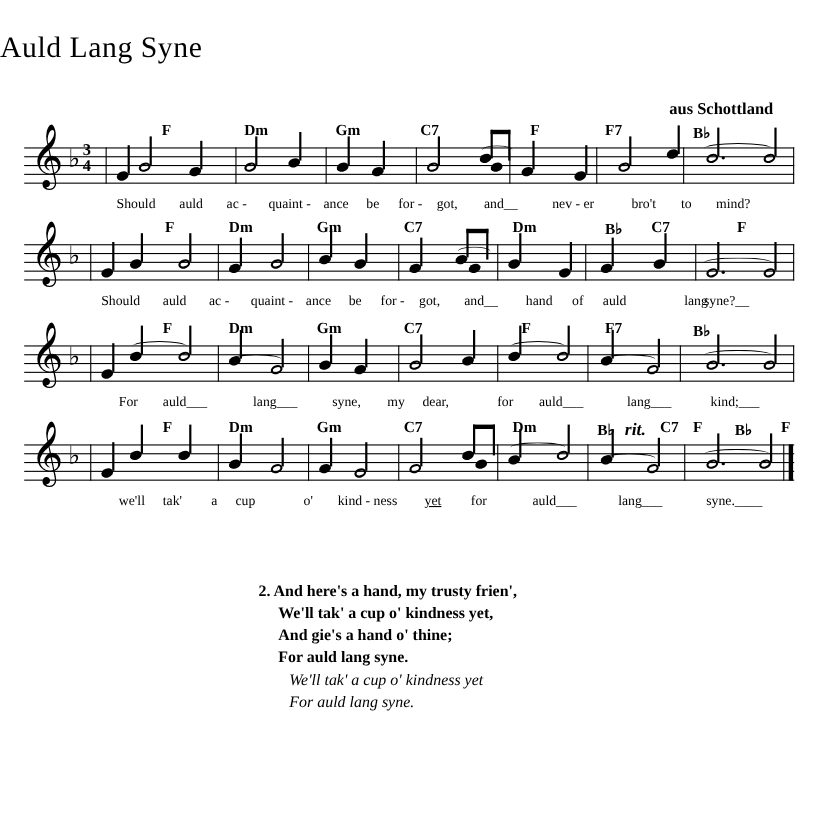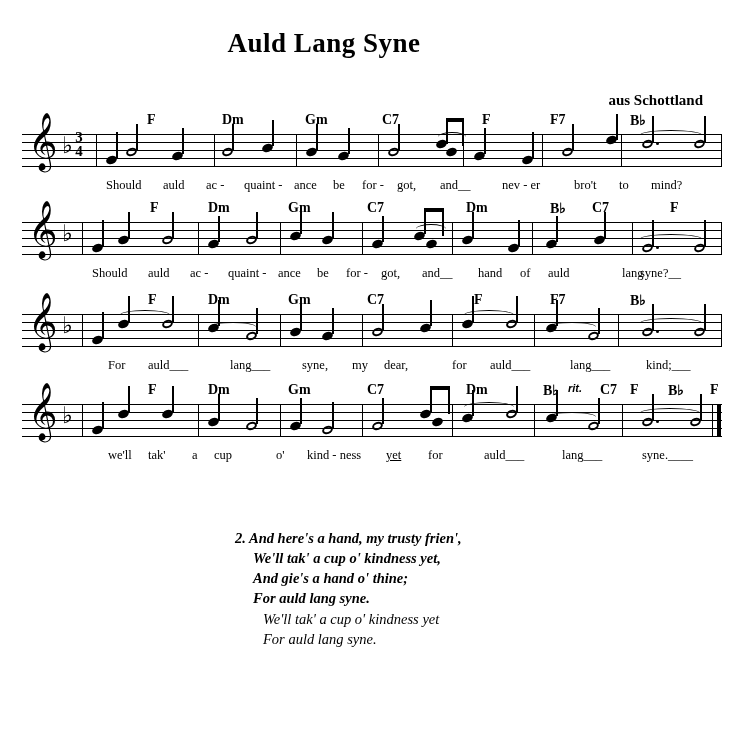--- a/index.html
+++ b/index.html
@@ -17,23 +17,22 @@
   }
   .sheet {
     position: absolute;
     inset: 0;
   }
   .title {
     position: absolute;
     top: 28px;
     left: 0;
     width: 648px;
-    text-align: center;
     font-size: 27px;
-    font-weight: bold;
+    font-weight: normal;
     font-family: "Liberation Serif", serif;
     letter-spacing: 0.5px;
   }
   .composer {
     position: absolute;
     top: 92px;
     right: 42px;
     font-size: 15px;
     font-weight: bold;
     font-family: "Liberation Serif", serif;
@@ -111,24 +110,24 @@
     position: absolute;
     top: 0px;
     font-size: 14px;
     font-weight: bold;
     font-family: "Liberation Serif", serif;
     white-space: nowrap;
   }
   .rit {
     position: absolute;
     top: 0px;
-    font-size: 11px;
+    font-size: 16px;
     font-weight: bold;
     font-style: italic;
-    font-family: Liberation Sans, sans-serif;
+    font-family: Liberation Serif, serif;
   }
 
   
   .note {
     position: absolute;
     width: 11px;
     height: 8px;
     border-radius: 50%;
     background: #000;
     transform: rotate(-20deg);
@@ -176,21 +175,21 @@
   .verse {
     position: absolute;
     left: 235px;
     top: 528px;
     font-size: 14.5px;
     line-height: 20px;
     font-family: "Liberation Serif", serif;
   }
   .verse .num { font-weight: bold; }
   .verse .ln { white-space: nowrap; }
-  .verse .ln.b { font-weight: bold; font-style: italic; }
+  .verse .ln.b { font-weight: bold; }
   .verse .refrain {
     margin-top: 1px;
     padding-left: 28px;
     font-style: italic;
   }
   .verse .refrain .ln { font-style: italic; }
 </style>
 </head>
 <body>
 

